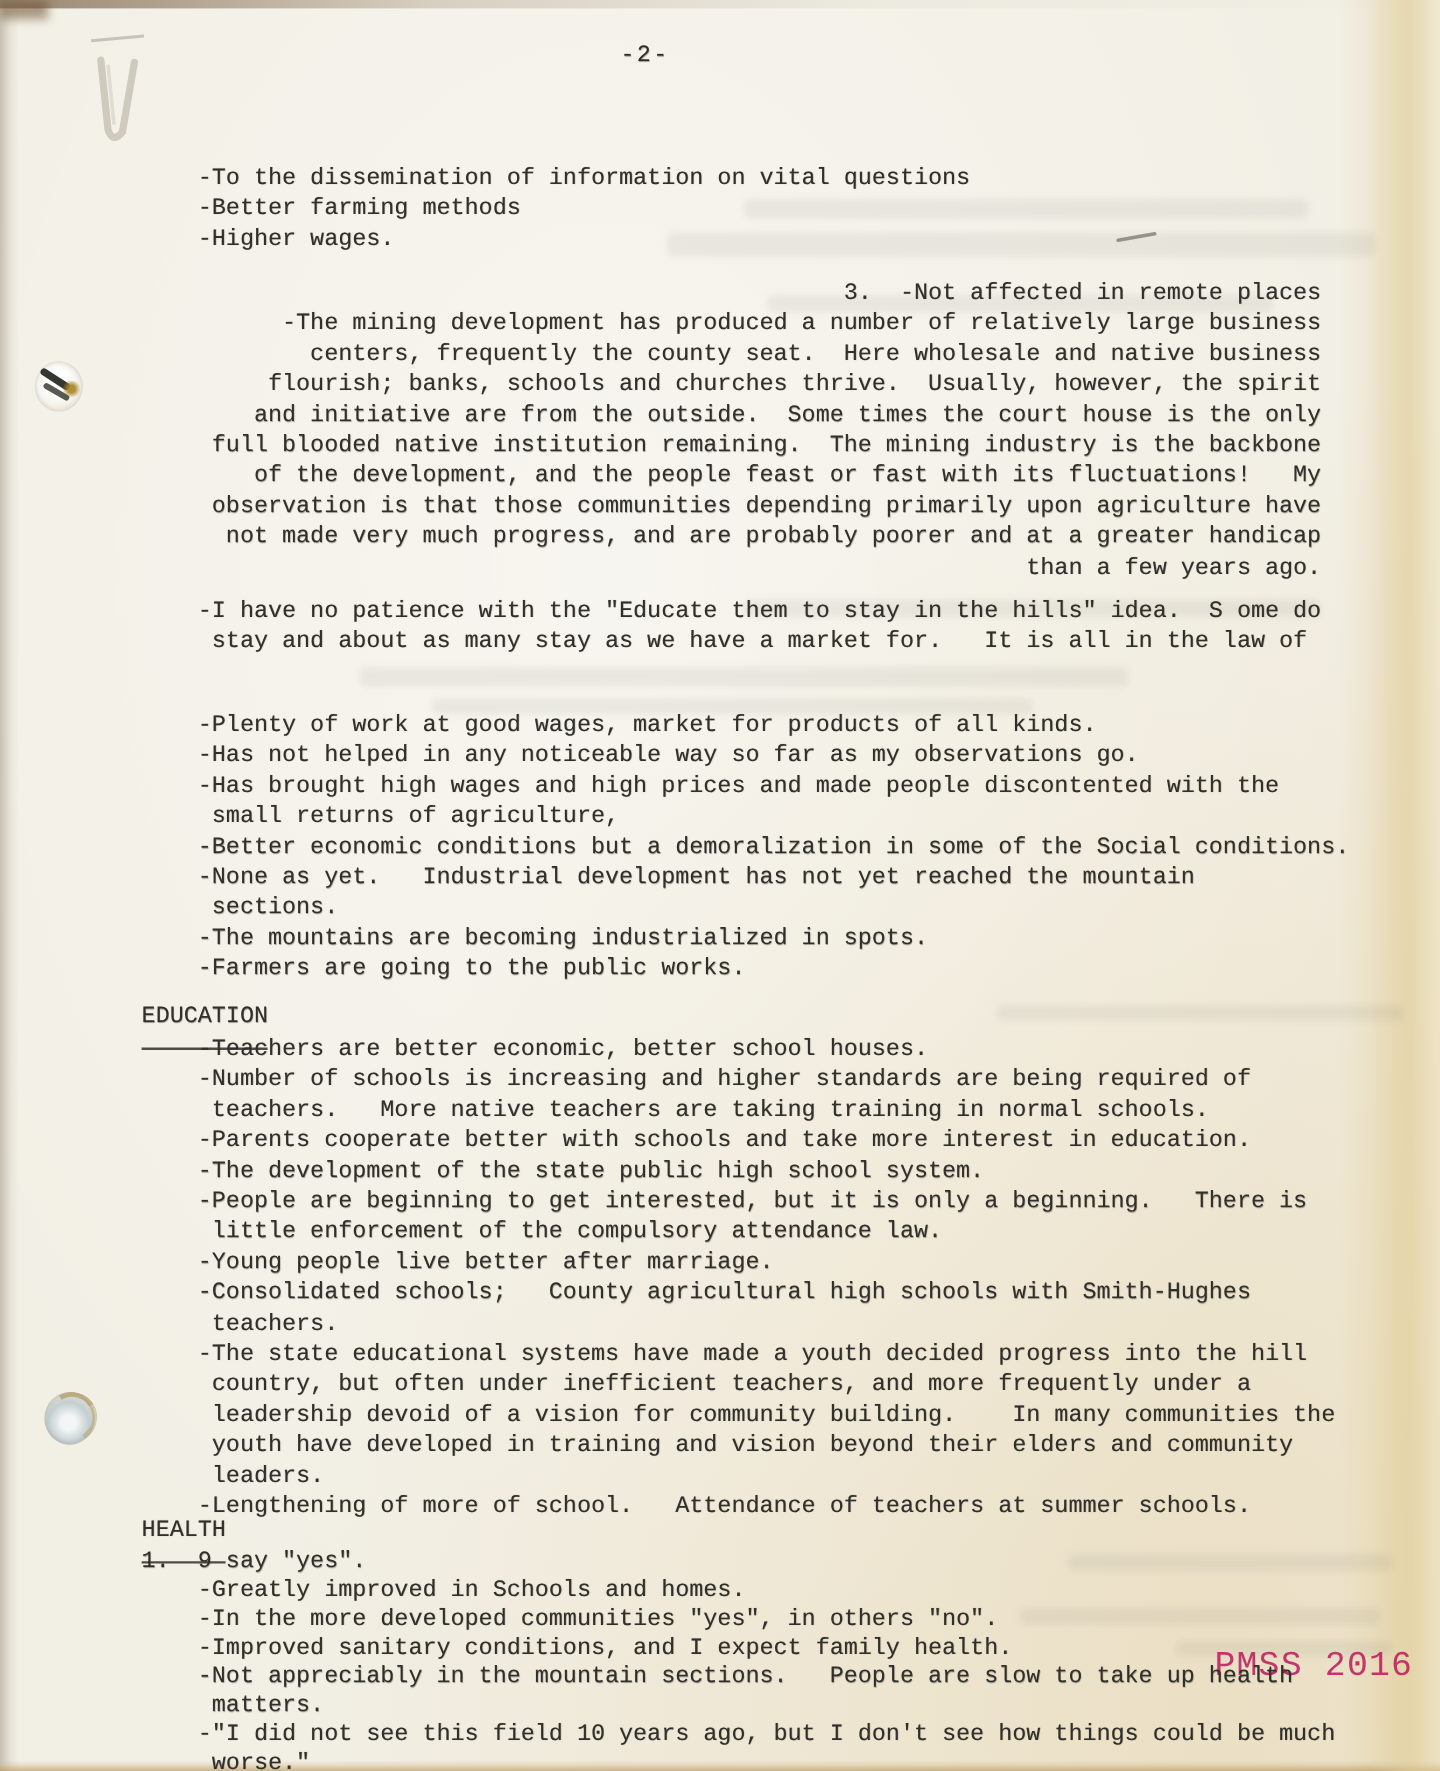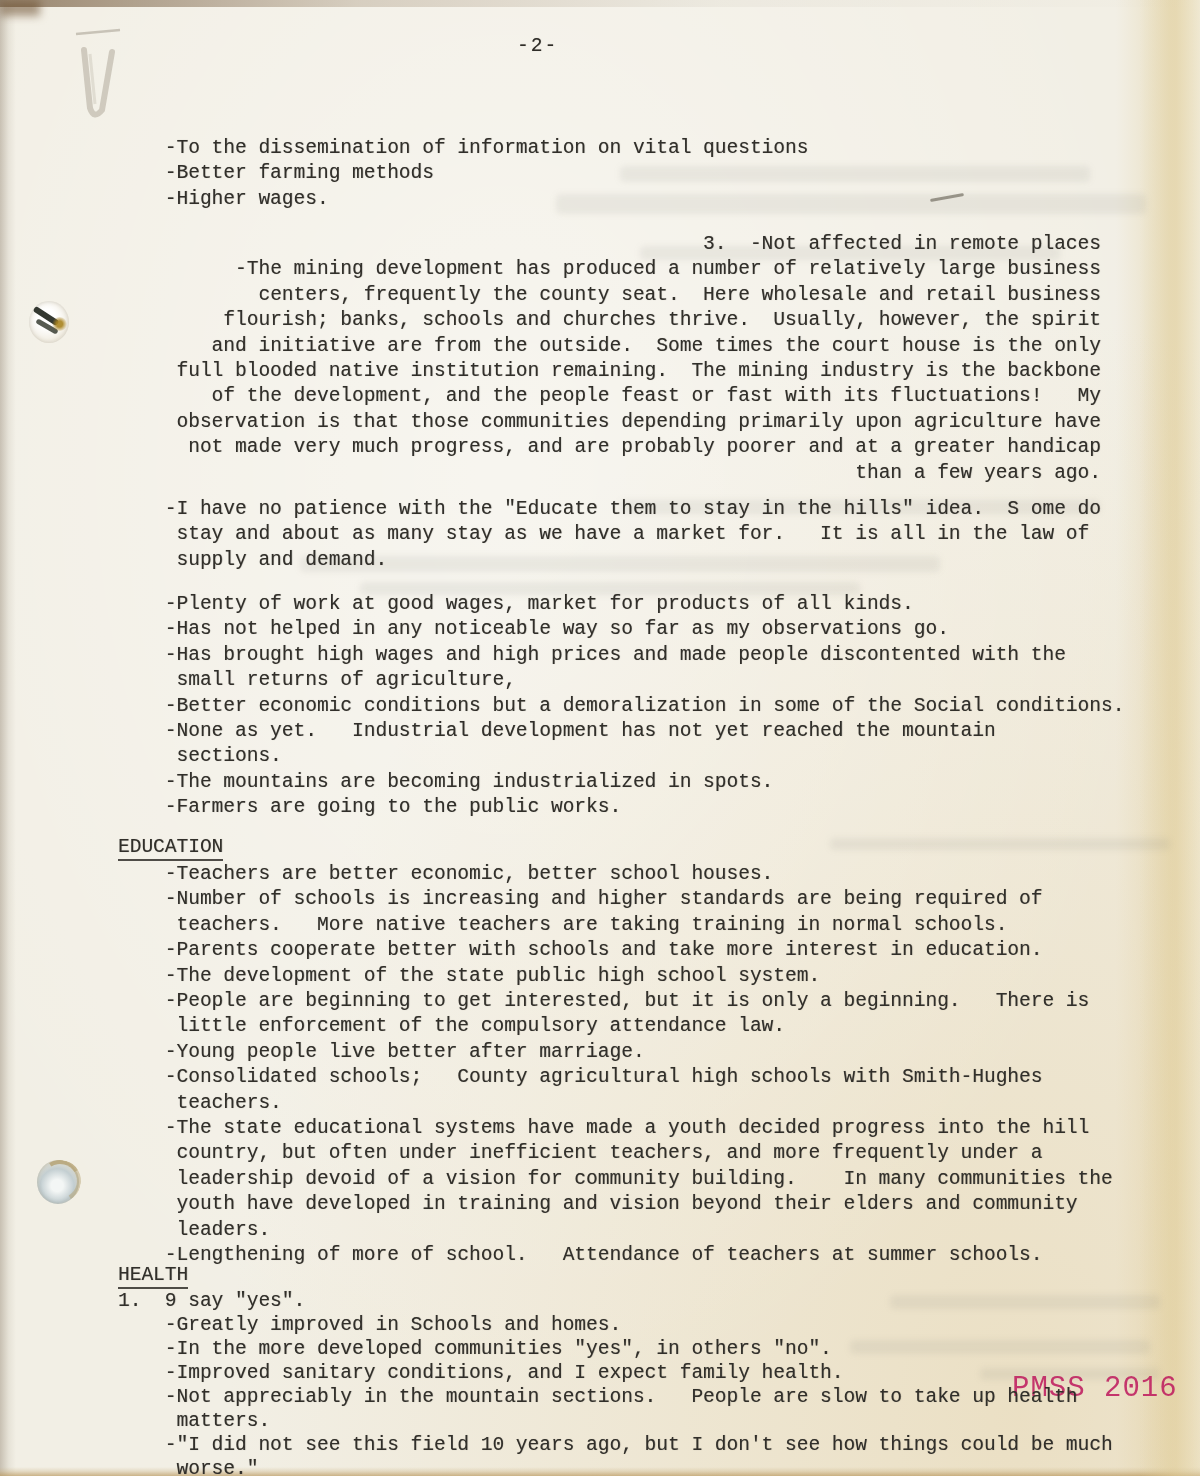--- a/index.html
+++ b/index.html
@@ -57,21 +57,21 @@
   .page-number{position:absolute;left:517px;top:35px;z-index:4;
     font-size:19.5px;color:#2f2d28;letter-spacing:2px;
     text-shadow:0.4px 0.4px 0.7px rgba(47,45,40,0.45);}
   .text-host{position:absolute;inset:0;z-index:4;font-family:Liberation Mono, monospace;}
   .block{position:absolute;left:118px;}
   .line{
     white-space:pre;font-size:19.5px;line-height:25.4px;color:#312f2a;
     text-shadow:0.4px 0.4px 0.7px rgba(49,47,42,0.45);
   }
   .block.heading .line{display:inline-block;border-bottom:2px solid rgba(49,47,42,0.85);
-    padding-bottom:0;line-height:23.4px;}
+    padding-bottom:14px;line-height:23.4px;}
   .block.tight .line{line-height:24px;}
 </style>
 </head>
 <body>
 
 <div class="page">
 
   <div class="paper"></div>
   <div class="edge-top"></div>
   <div class="edge-left"></div>
@@ -111,33 +111,32 @@
   <div class="page-number">-2-</div>
   <div class="text-host">
       <div class="block" style="top: 136px;">
         <div class="line">    -To the dissemination of information on vital questions</div>
         <div class="line">    -Better farming methods</div>
         <div class="line">    -Higher wages.</div>
       </div>
       <div class="block" style="top: 232px; text-align: right;">
         <div class="line">3.  -Not affected in remote places</div>
         <div class="line">    -The mining development has produced a number of relatively large business</div>
-        <div class="line">     centers, frequently the county seat.  Here wholesale and retail business</div>
+        <div class="line">     centers, frequently the county seat.  Here wholesale and native business</div>
         <div class="line">     flourish; banks, schools and churches thrive.  Usually, however, the spirit</div>
         <div class="line">     and initiative are from the outside.  Some times the court house is the only</div>
         <div class="line">     full blooded native institution remaining.  The mining industry is the backbone</div>
         <div class="line">     of the development, and the people feast or fast with its fluctuations!   My</div>
         <div class="line">     observation is that those communities depending primarily upon agriculture have</div>
         <div class="line">     not made very much progress, and are probably poorer and at a greater handicap</div>
         <div class="line">     than a few years ago.</div>
       </div>
       <div class="block" style="top: 497px;">
         <div class="line">    -I have no patience with the "Educate them to stay in the hills" idea.  S ome do</div>
         <div class="line">     stay and about as many stay as we have a market for.   It is all in the law of</div>
-        <div class="line">     supply and demand.</div>
       </div>
       <div class="block" style="top: 592px;">
         <div class="line">    -Plenty of work at good wages, market for products of all kinds.</div>
         <div class="line">    -Has not helped in any noticeable way so far as my observations go.</div>
         <div class="line">    -Has brought high wages and high prices and made people discontented with the</div>
         <div class="line">     small returns of agriculture,</div>
         <div class="line">    -Better economic conditions but a demoralization in some of the Social conditions.</div>
         <div class="line">    -None as yet.   Industrial development has not yet reached the mountain</div>
         <div class="line">     sections.</div>
         <div class="line">    -The mountains are becoming industrialized in spots.</div>

